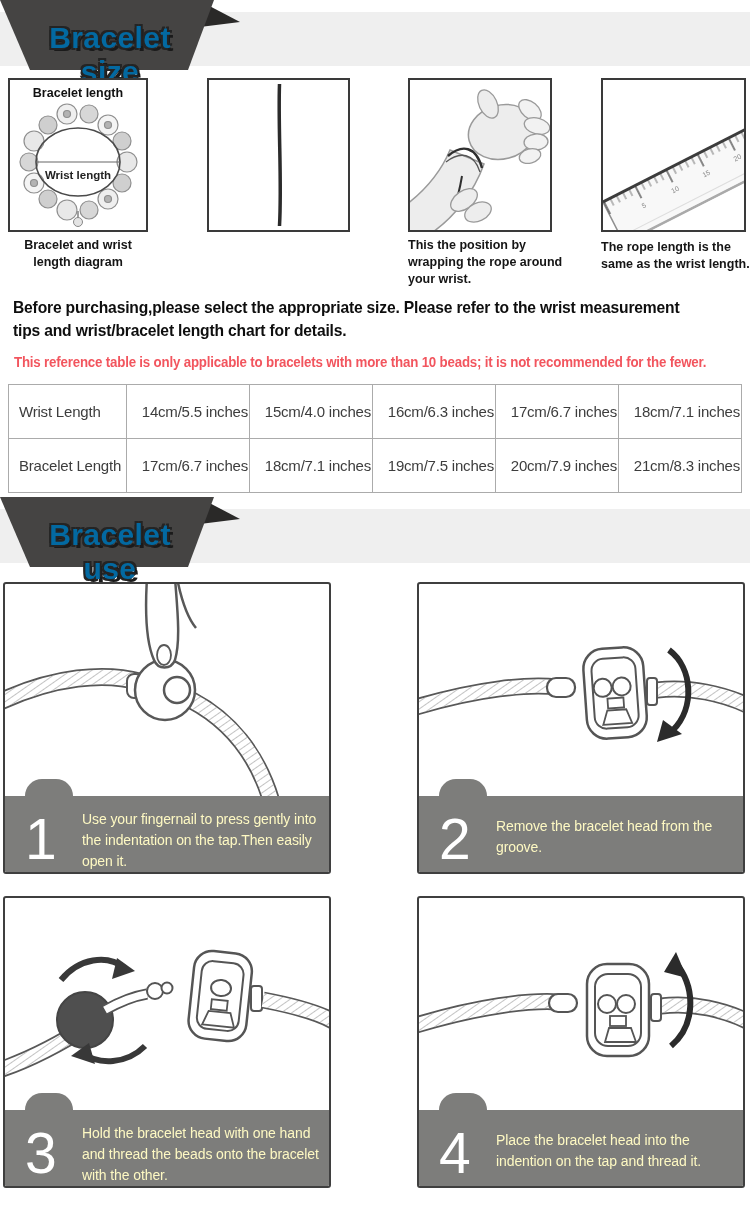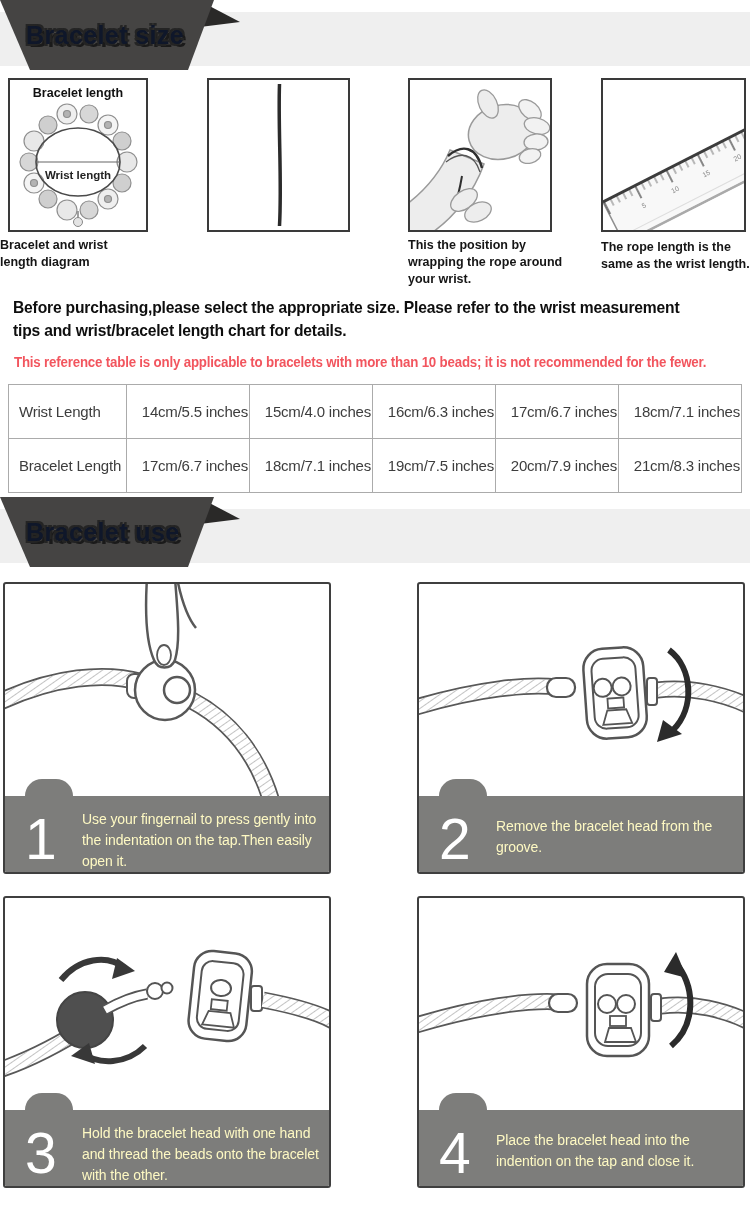--- a/index.html
+++ b/index.html
@@ -3,28 +3,28 @@
 <meta charset="utf-8">
 <style>
   html,body{margin:0;padding:0;background:#fff;}
   .page{position:relative;width:750px;height:1213px;background:#fff;overflow:hidden;
         font-family:"Liberation Sans",sans-serif;color:#111;}
 
   
   .banner{position:absolute;left:0;width:750px;height:76px;}
   .banner .band{position:absolute;top:12px;left:0;right:0;height:54px;background:#efefef;}
   .banner svg{position:absolute;top:0;left:0;}
-  .banner .label{position:absolute;top:21px;left:26px;width:168px;text-align:left;
-        font-size:25px;font-weight:bold;color:#0f172a;letter-spacing:.4px;
+  .banner .label{position:absolute;top:21px;left:26px;width:168px;text-align:center;
+        font-size:30px;font-weight:bold;color:#0369a1;letter-spacing:.4px;
         text-shadow:-2px -2px 0 #242424,2px -2px 0 #242424,-2px 2px 0 #242424,3px 3px 0 #1a1a1a;}
 
   
   .pbox{position:absolute;top:78px;height:154px;background:#fff;border:2px solid #3a3a3a;box-sizing:border-box;}
   .caption{position:absolute;font-size:12.5px;font-weight:bold;color:#151515;line-height:1.34;white-space:pre;}
-  .cap-center{text-align:left;}
+  .cap-center{text-align:center;}
 
   .intro{position:absolute;top:296px;left:13px;width:800px;font-size:17px;font-weight:bold;color:#0e0e0e;
         line-height:1.38;letter-spacing:-.2px;white-space:pre-line;transform:scaleX(.92);transform-origin:0 0;}
   .note{position:absolute;top:354px;left:14px;width:770px;font-size:14px;font-weight:bold;color:#f2555e;
         letter-spacing:-.2px;white-space:nowrap;transform:scaleX(.95);transform-origin:0 0;}
 
   
   table.sizes{position:absolute;top:384px;left:8px;width:734px;border-collapse:collapse;table-layout:fixed;background:#fff;}
   table.sizes td{border:1px solid #ababab;height:51px;font-size:15px;color:#3d3d3d;text-align:right;letter-spacing:-.2px;}
   table.sizes td.rowlabel{text-align:left;padding-left:10px;}
@@ -283,17 +283,17 @@
       <circle cx="188" cy="106" r="9" fill="#fff" stroke="#555" stroke-width="2"></circle>
       <circle cx="207" cy="106" r="9" fill="#fff" stroke="#555" stroke-width="2"></circle>
       <rect x="191" y="118" width="16" height="10" fill="none" stroke="#555" stroke-width="1.8"></rect>
       <path d="M186 144 L217 144 L212 130 L190 130 Z" fill="none" stroke="#555" stroke-width="1.8"></path>
       <rect x="232" y="96" width="10" height="27" rx="3" fill="#fff" stroke="#555" stroke-width="2"></rect>
       <path d="M 252 148 C 276 128 278 90 256 64" fill="none" stroke="#2b2b2b" stroke-width="6"></path>
       <polygon points="245,74 257,54 268,80" fill="#2b2b2b"></polygon>
     </svg>
     <div class="stepband">
       <span class="stepnum">4</span>
-      <div class="steptext two">Place the bracelet head into the indention on the tap and close it.</div>
+      <div class="steptext two">Place the bracelet head into the indention on the tap and thread it.</div>
     </div>
   </div>
 
 </div>
 
 </body></html>

